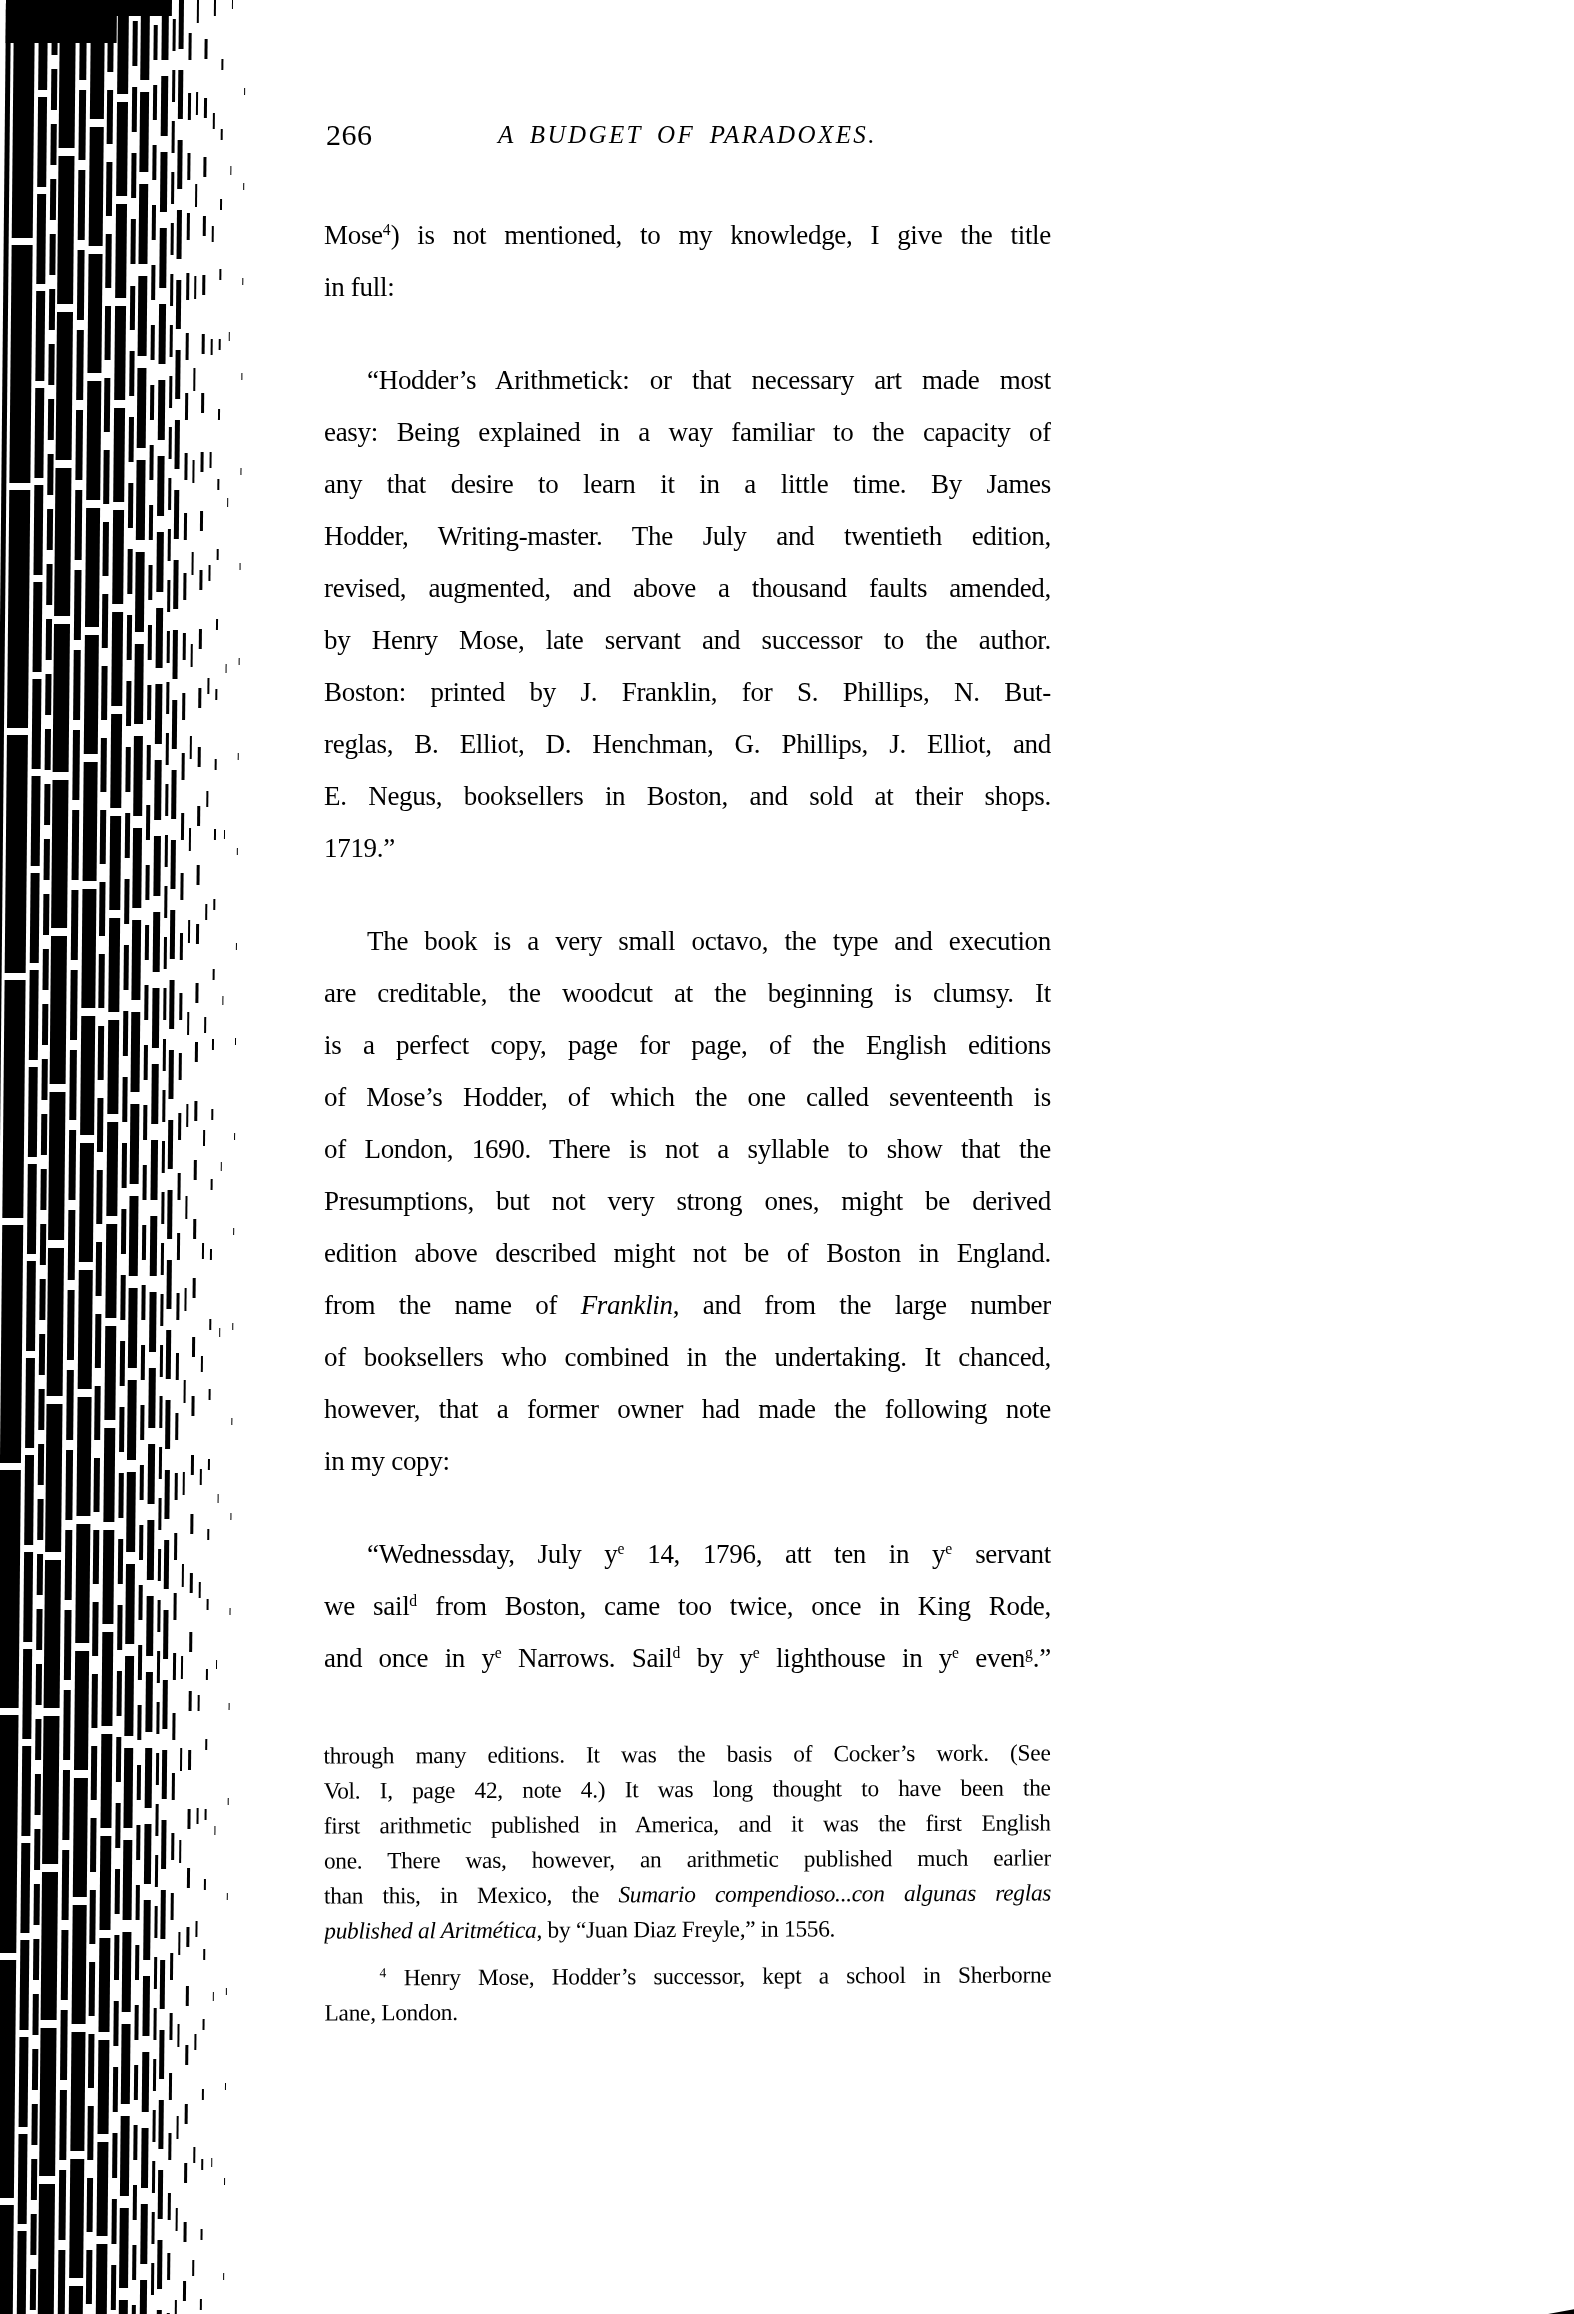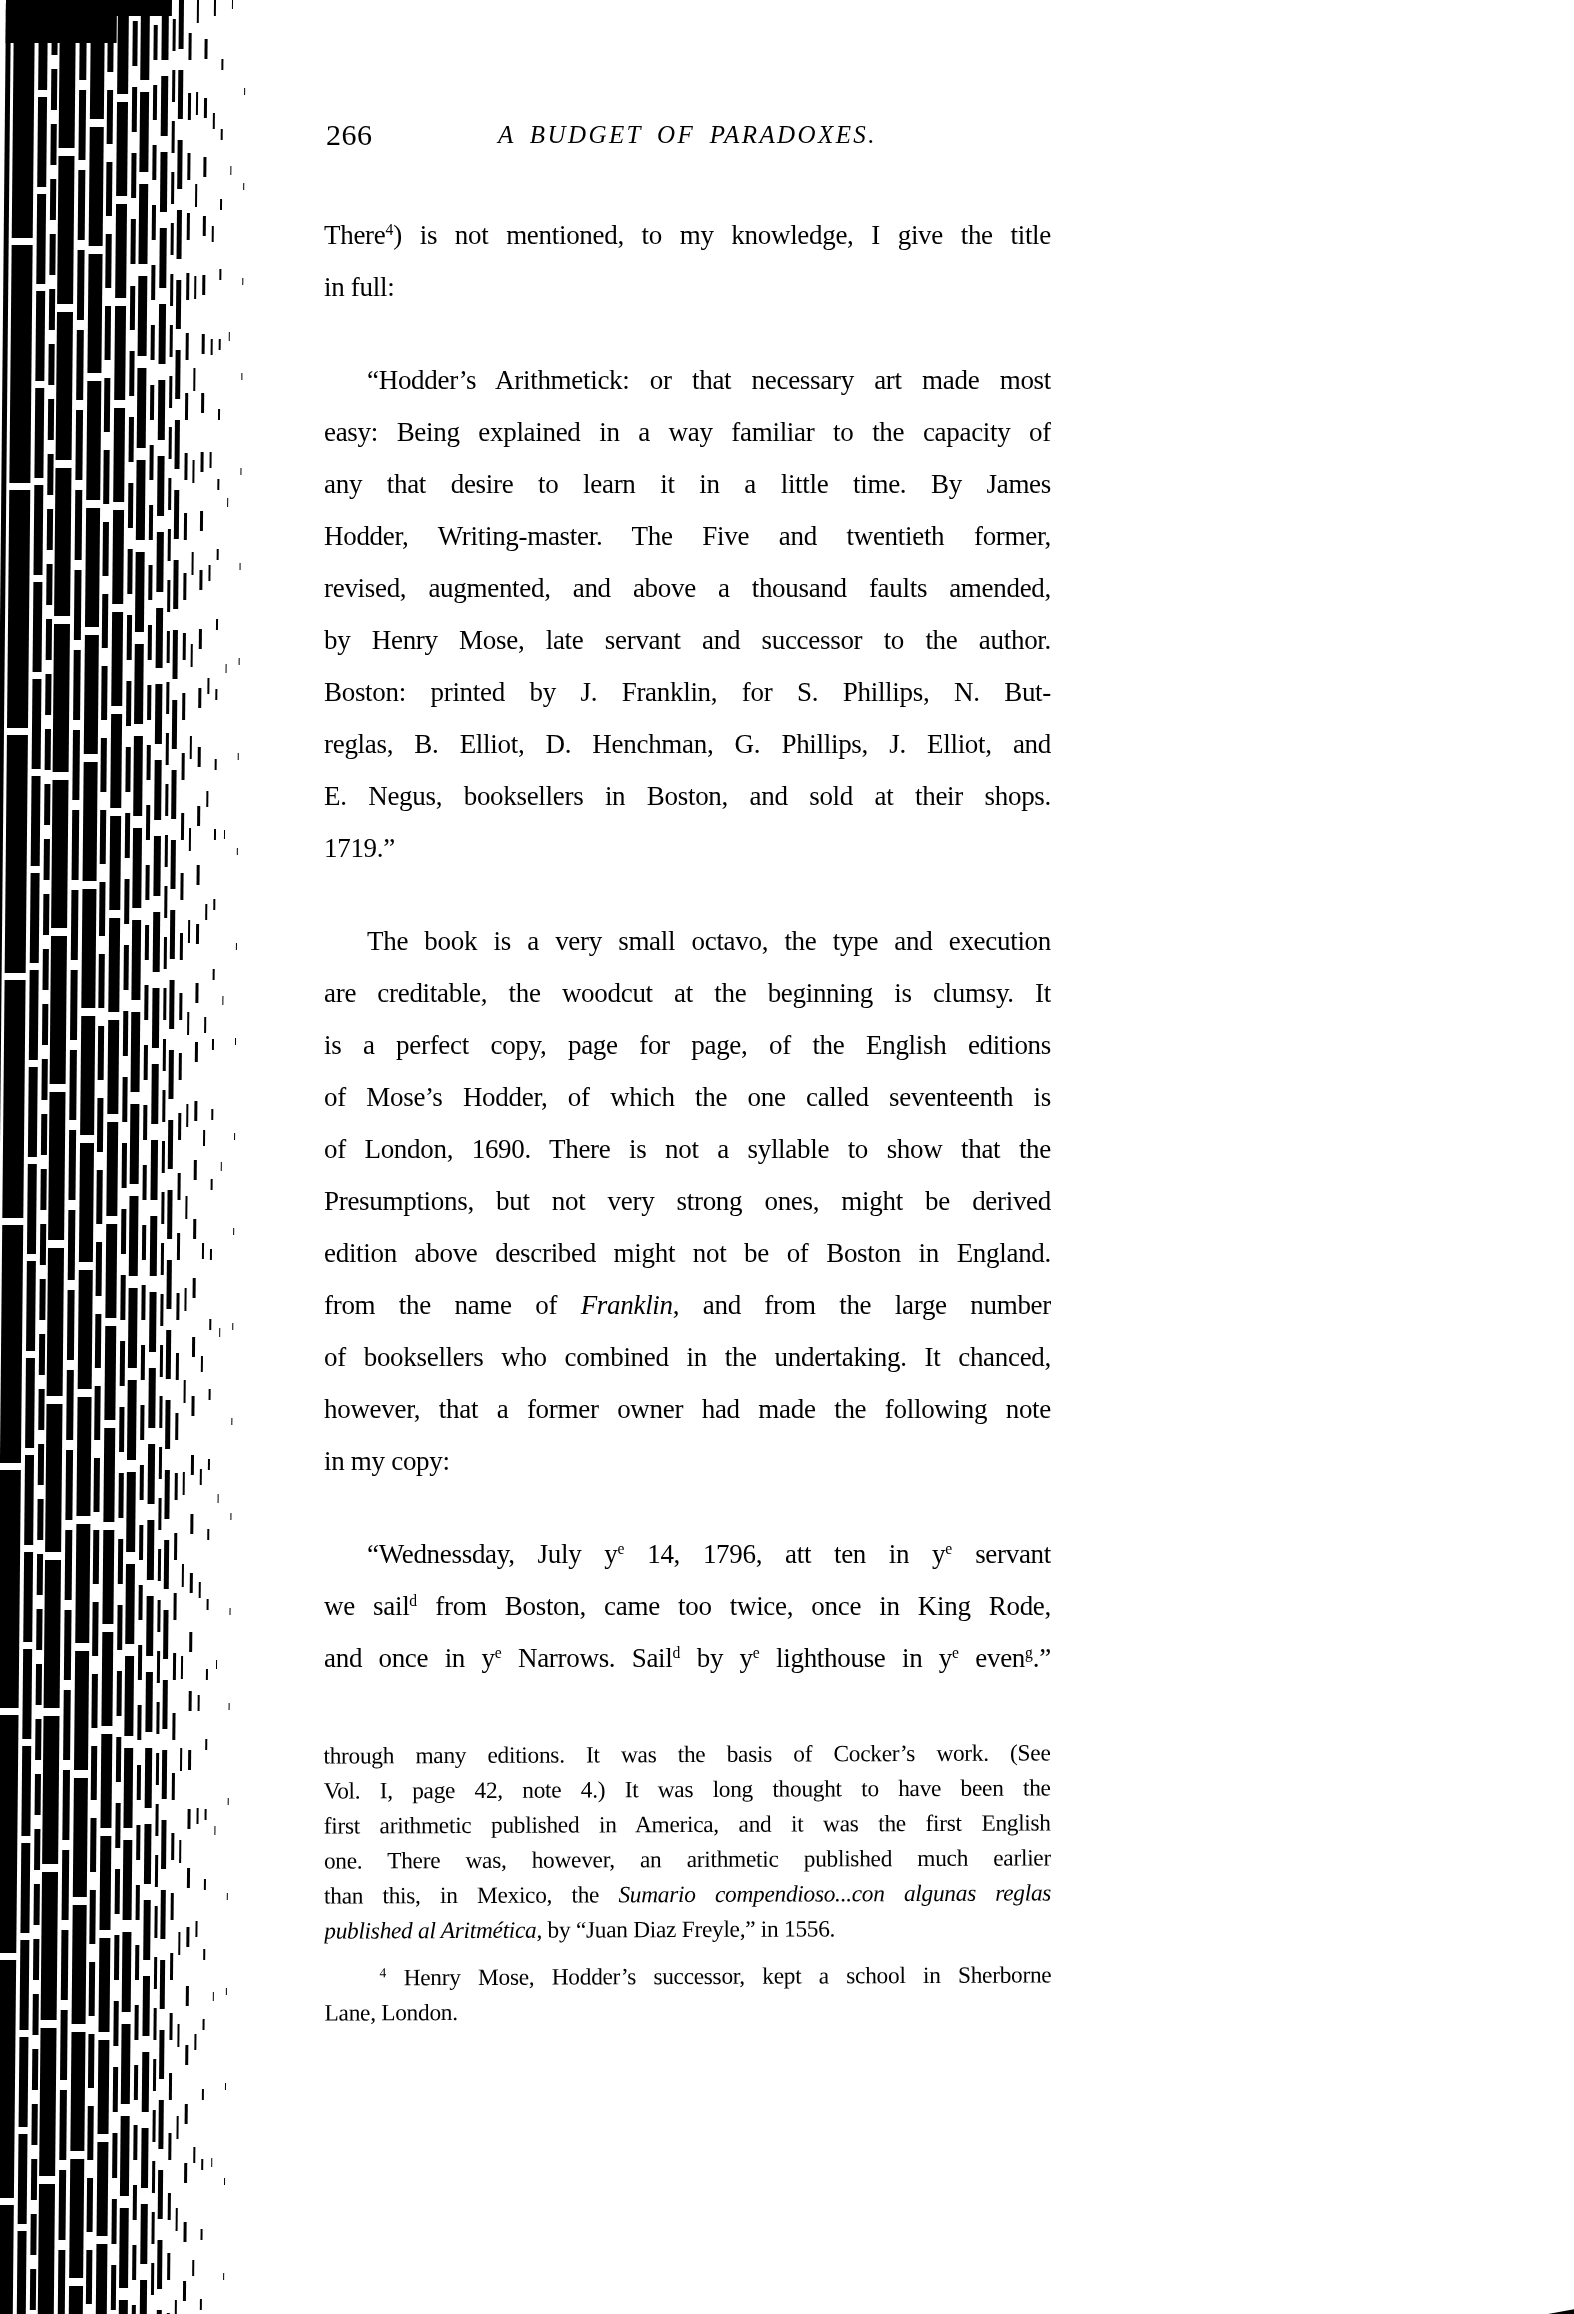--- a/index.html
+++ b/index.html
@@ -70,28 +70,28 @@
     <div class="st" style="left:245px;width:1px;background:repeating-linear-gradient(180deg,transparent 0 88px,#000 88px 95px);"></div>
   </div>
 
   <div class="content">
     <div class="pagehead">
       <span class="pagenum">266</span>
       <span class="runtitle">A BUDGET OF PARADOXES.</span>
     </div>
     <div class="bodytext">
         <div class="para">
-          <div class="line jl"><span>There</span><span class="sup">4</span><span>) is not mentioned, to my knowledge, I give the title</span></div>
+          <div class="line jl"><span>Mose</span><span class="sup">4</span><span>) is not mentioned, to my knowledge, I give the title</span></div>
           <div class="line"><span>in full:</span></div>
         </div>
         <div class="para indent">
           <div class="line jl"><span>“Hodder’s Arithmetick: or that necessary art made most</span></div>
           <div class="line jl"><span>easy: Being explained in a way familiar to the capacity of</span></div>
           <div class="line jl"><span>any that desire to learn it in a little time. By James</span></div>
-          <div class="line jl"><span>Hodder, Writing-master. The Five and twentieth former,</span></div>
+          <div class="line jl"><span>Hodder, Writing-master. The July and twentieth edition,</span></div>
           <div class="line jl"><span>revised, augmented, and above a thousand faults amended,</span></div>
           <div class="line jl"><span>by Henry Mose, late servant and successor to the author.</span></div>
           <div class="line jl"><span>Boston: printed by J. Franklin, for S. Phillips, N. But-</span></div>
           <div class="line jl"><span>reglas, B. Elliot, D. Henchman, G. Phillips, J. Elliot, and</span></div>
           <div class="line jl"><span>E. Negus, booksellers in Boston, and sold at their shops.</span></div>
           <div class="line"><span>1719.”</span></div>
         </div>
         <div class="para indent">
           <div class="line jl"><span>The book is a very small octavo, the type and execution</span></div>
           <div class="line jl"><span>are creditable, the woodcut at the beginning is clumsy. It</span></div>

